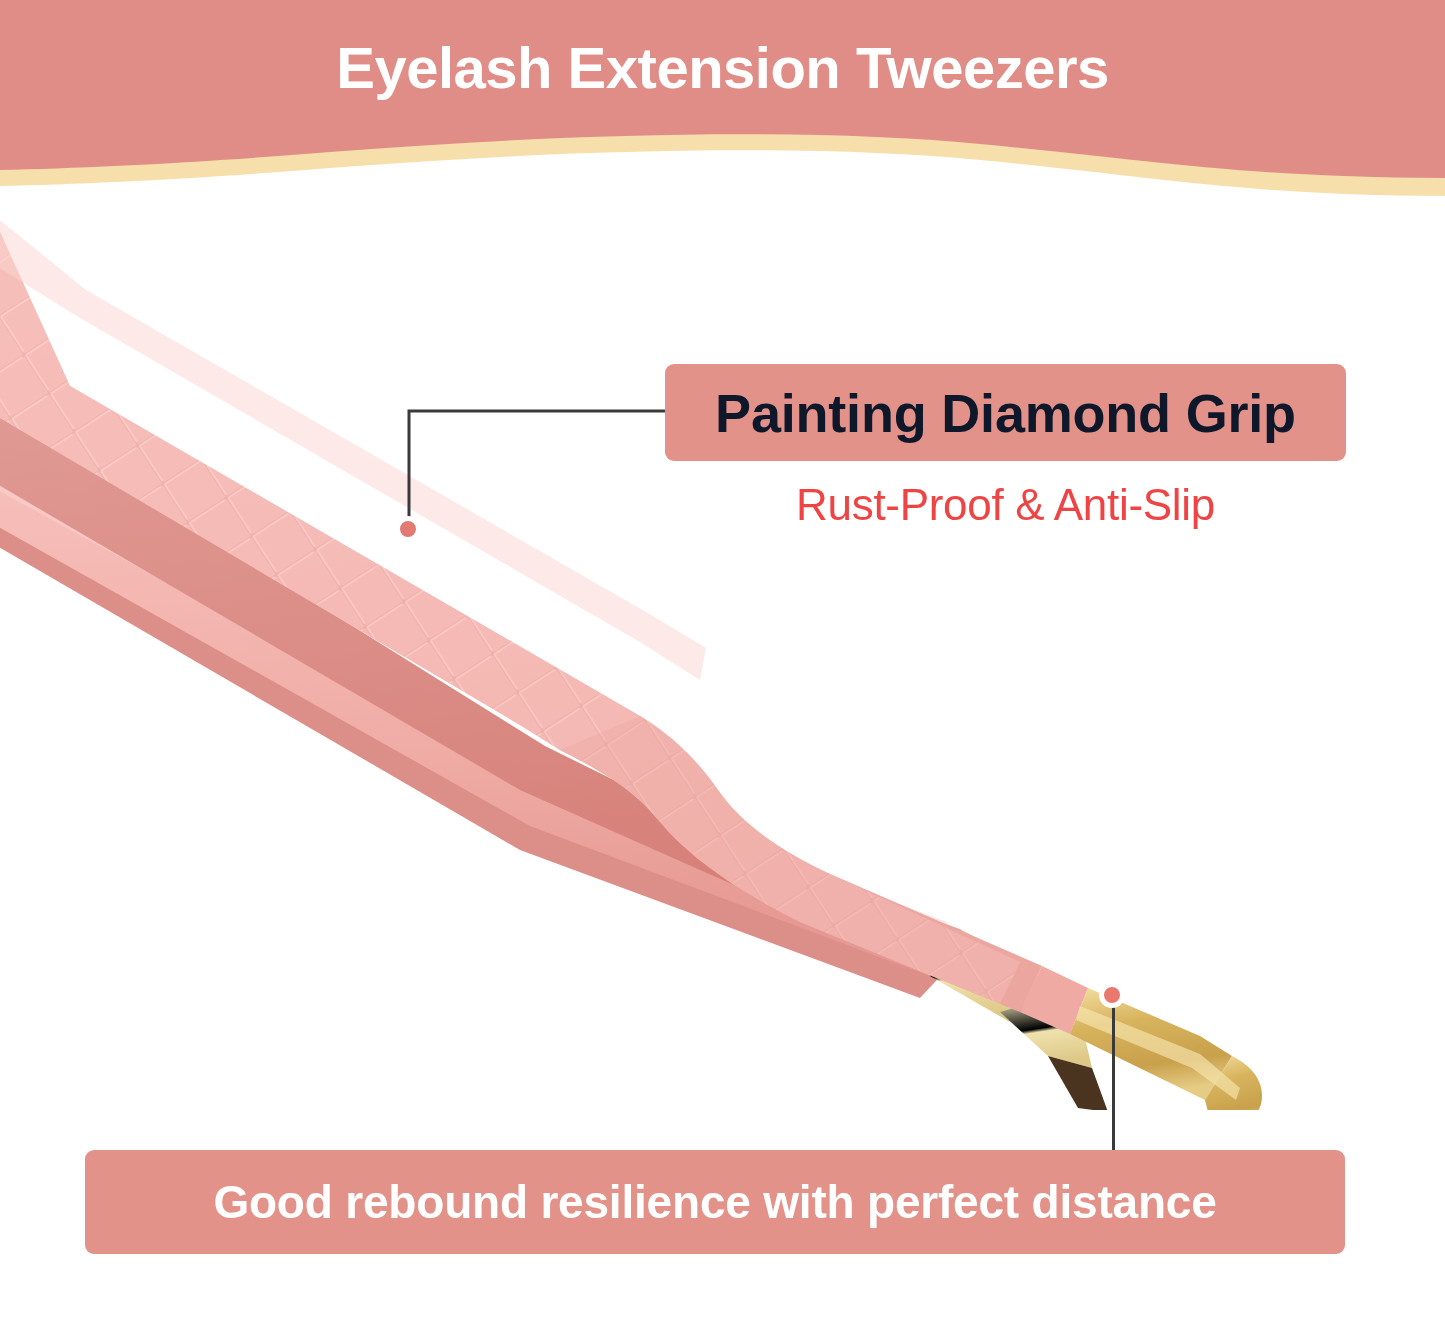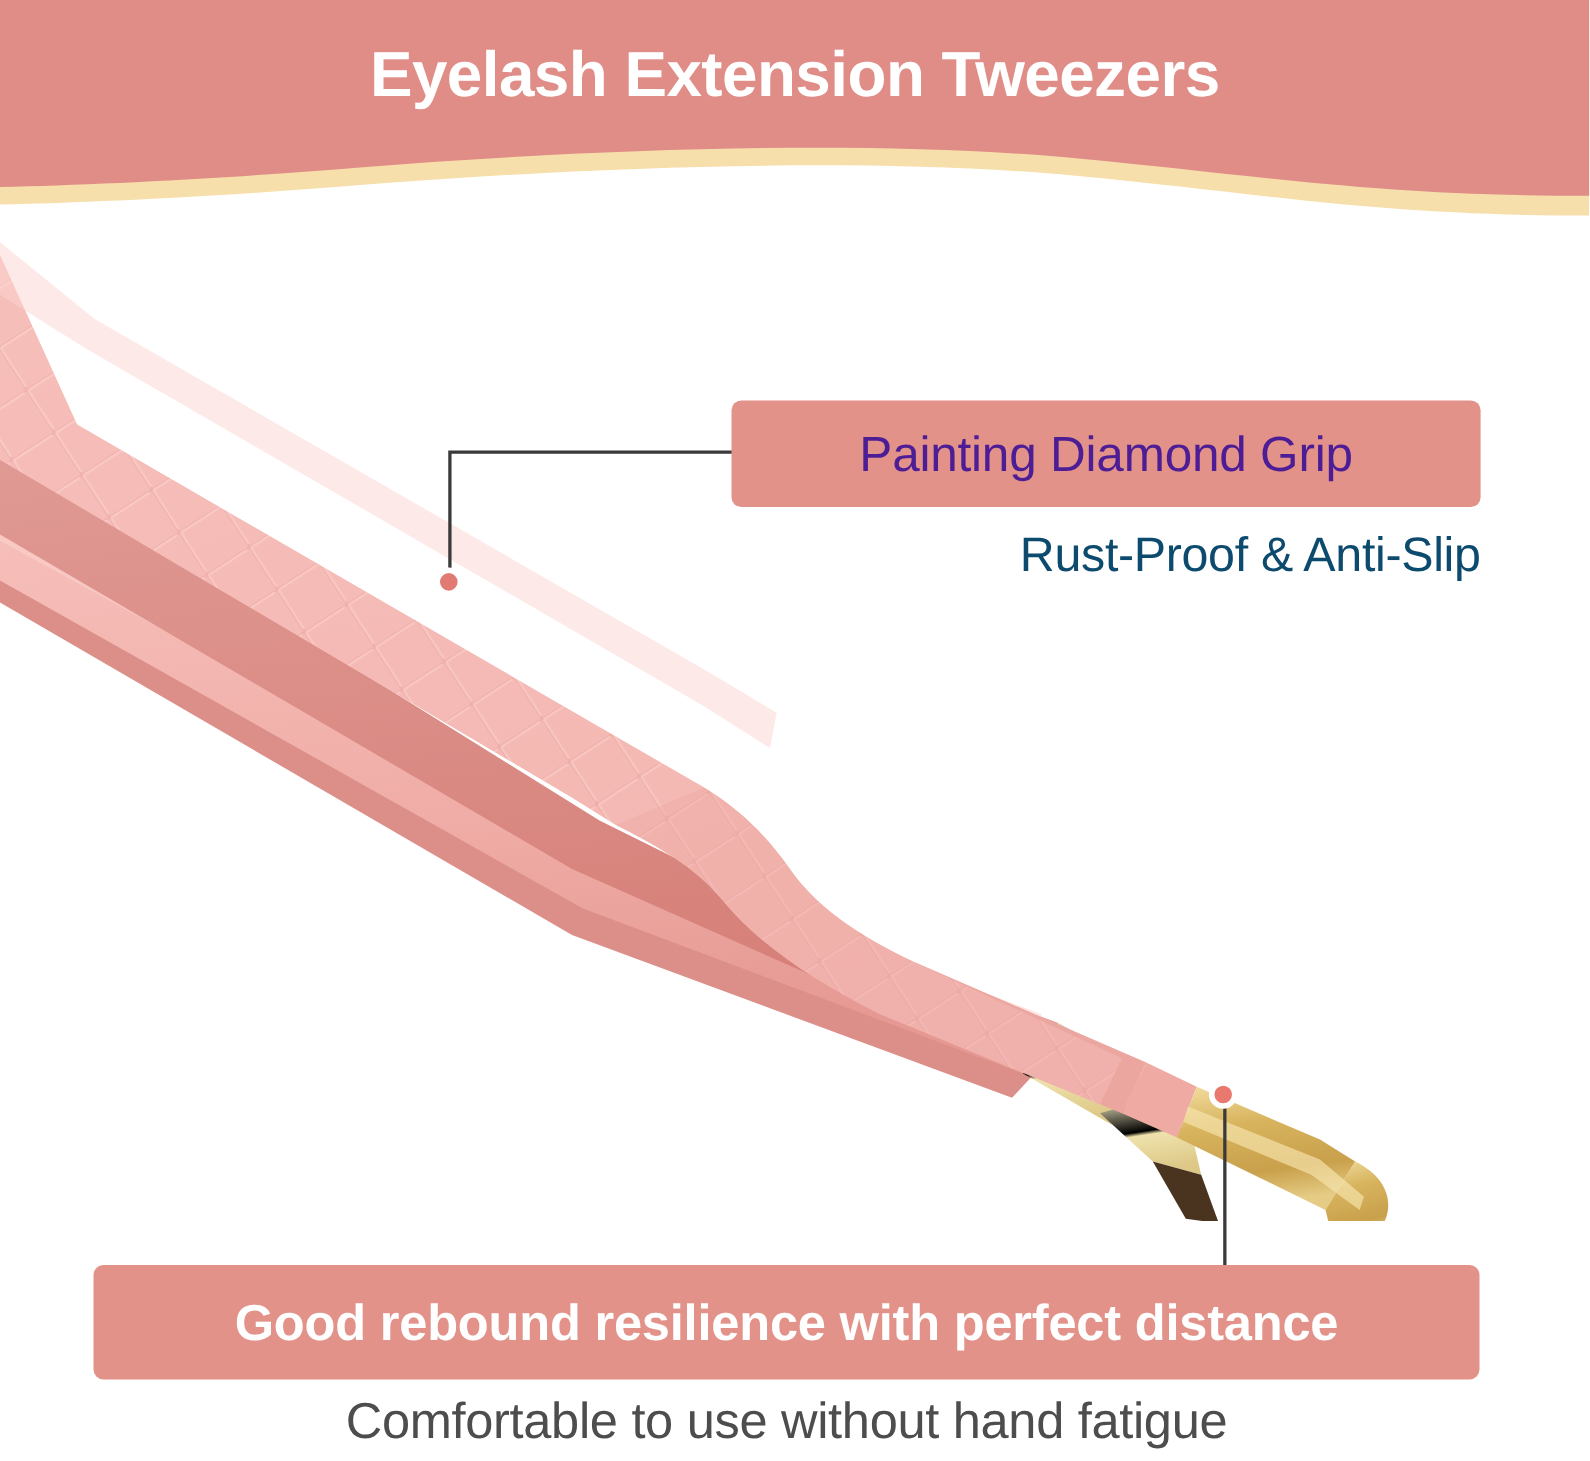--- a/index.html
+++ b/index.html
@@ -64,32 +64,32 @@
     position: absolute;
     left: 665px; top: 364px;
     width: 681px; height: 97px;
     background: #e39289;
     border-radius: 9px;
     display: flex;
     align-items: center;
     justify-content: center;
   }
   #label-grip-text {
-    color: #4c1d95;
-    font-size: 45px;
-    font-weight: normal;
+    color: #0f172a;
+    font-size: 54px;
+    font-weight: bold;
     letter-spacing: -0.2px;
     white-space: nowrap;
   }
   #subtitle-grip {
     position: absolute;
     left: 665px; top: 480px;
     width: 681px;
-    text-align: right;
-    color: #0c4a6e;
+    text-align: center;
+    color: #ef4444;
     font-size: 44px;
     font-weight: normal;
     letter-spacing: -0.3px;
     white-space: nowrap;
   }
 
   
   #callout-tip-line {
     position: absolute;
     left: 1112px; top: 1000px;
@@ -268,15 +268,14 @@
     <span id="label-grip-text">Painting Diamond Grip</span>
   </div>
   <div id="subtitle-grip">Rust-Proof &amp; Anti-Slip</div>
 
   <div id="callout-tip-line"></div>
   <div id="callout-tip-dot"></div>
 
   <div id="label-rebound">
     <span id="label-rebound-text">Good rebound resilience with perfect distance</span>
   </div>
-  <div id="subtitle-rebound">Comfortable to use without hand fatigue</div>
 
 </div>
 
 </body></html>

